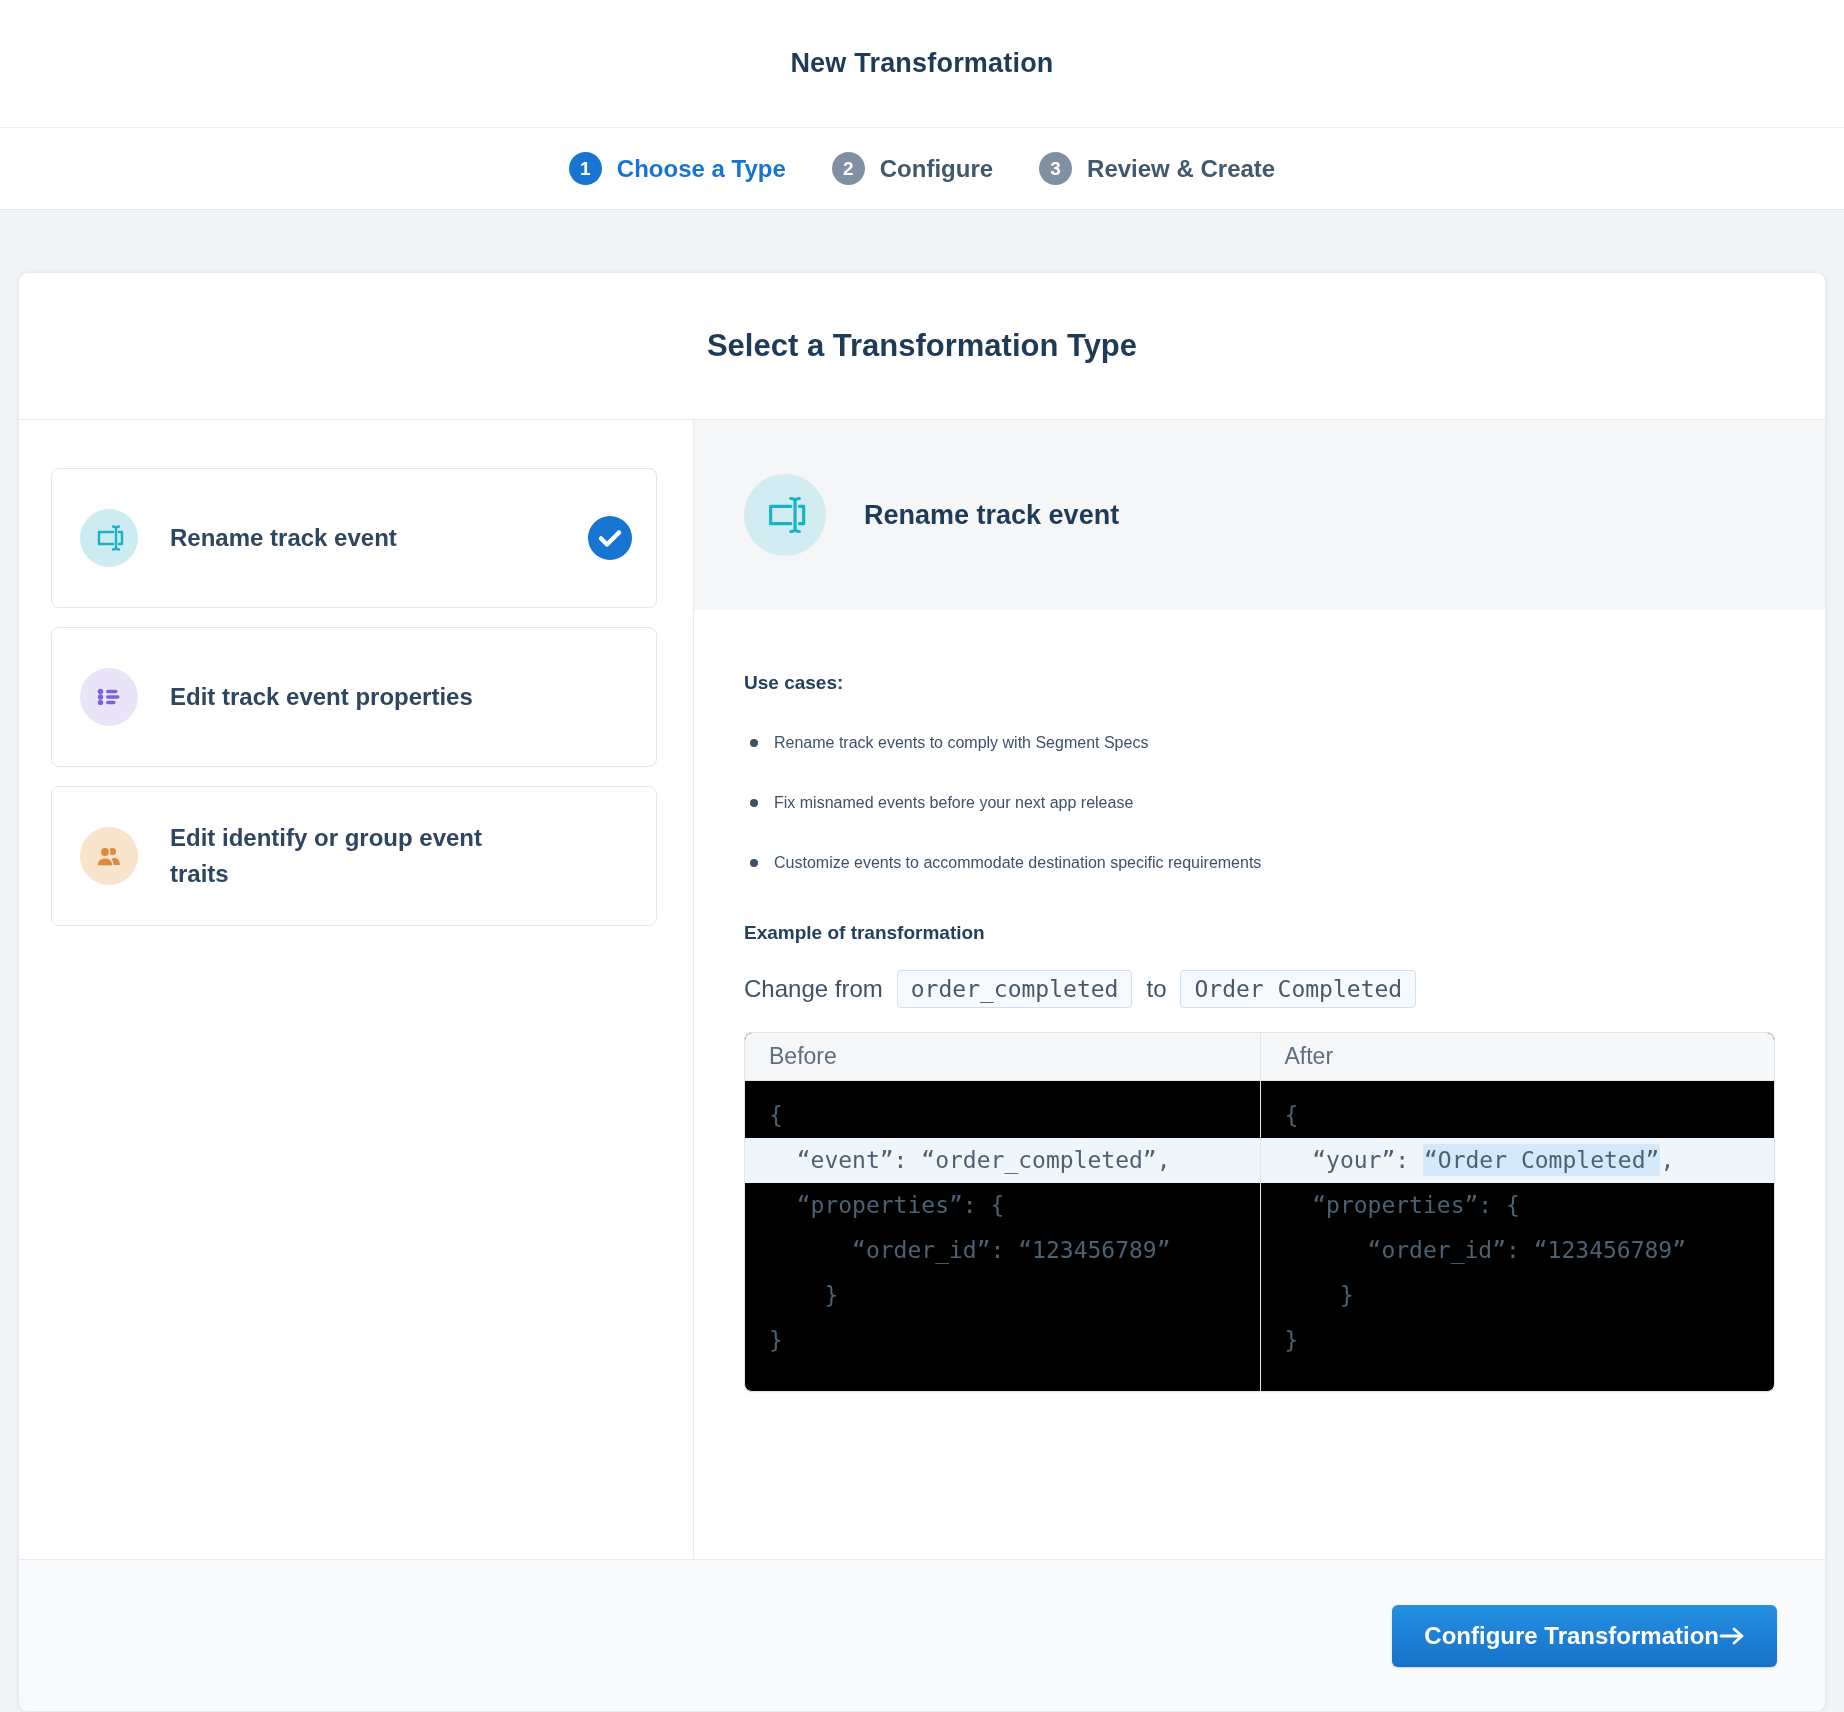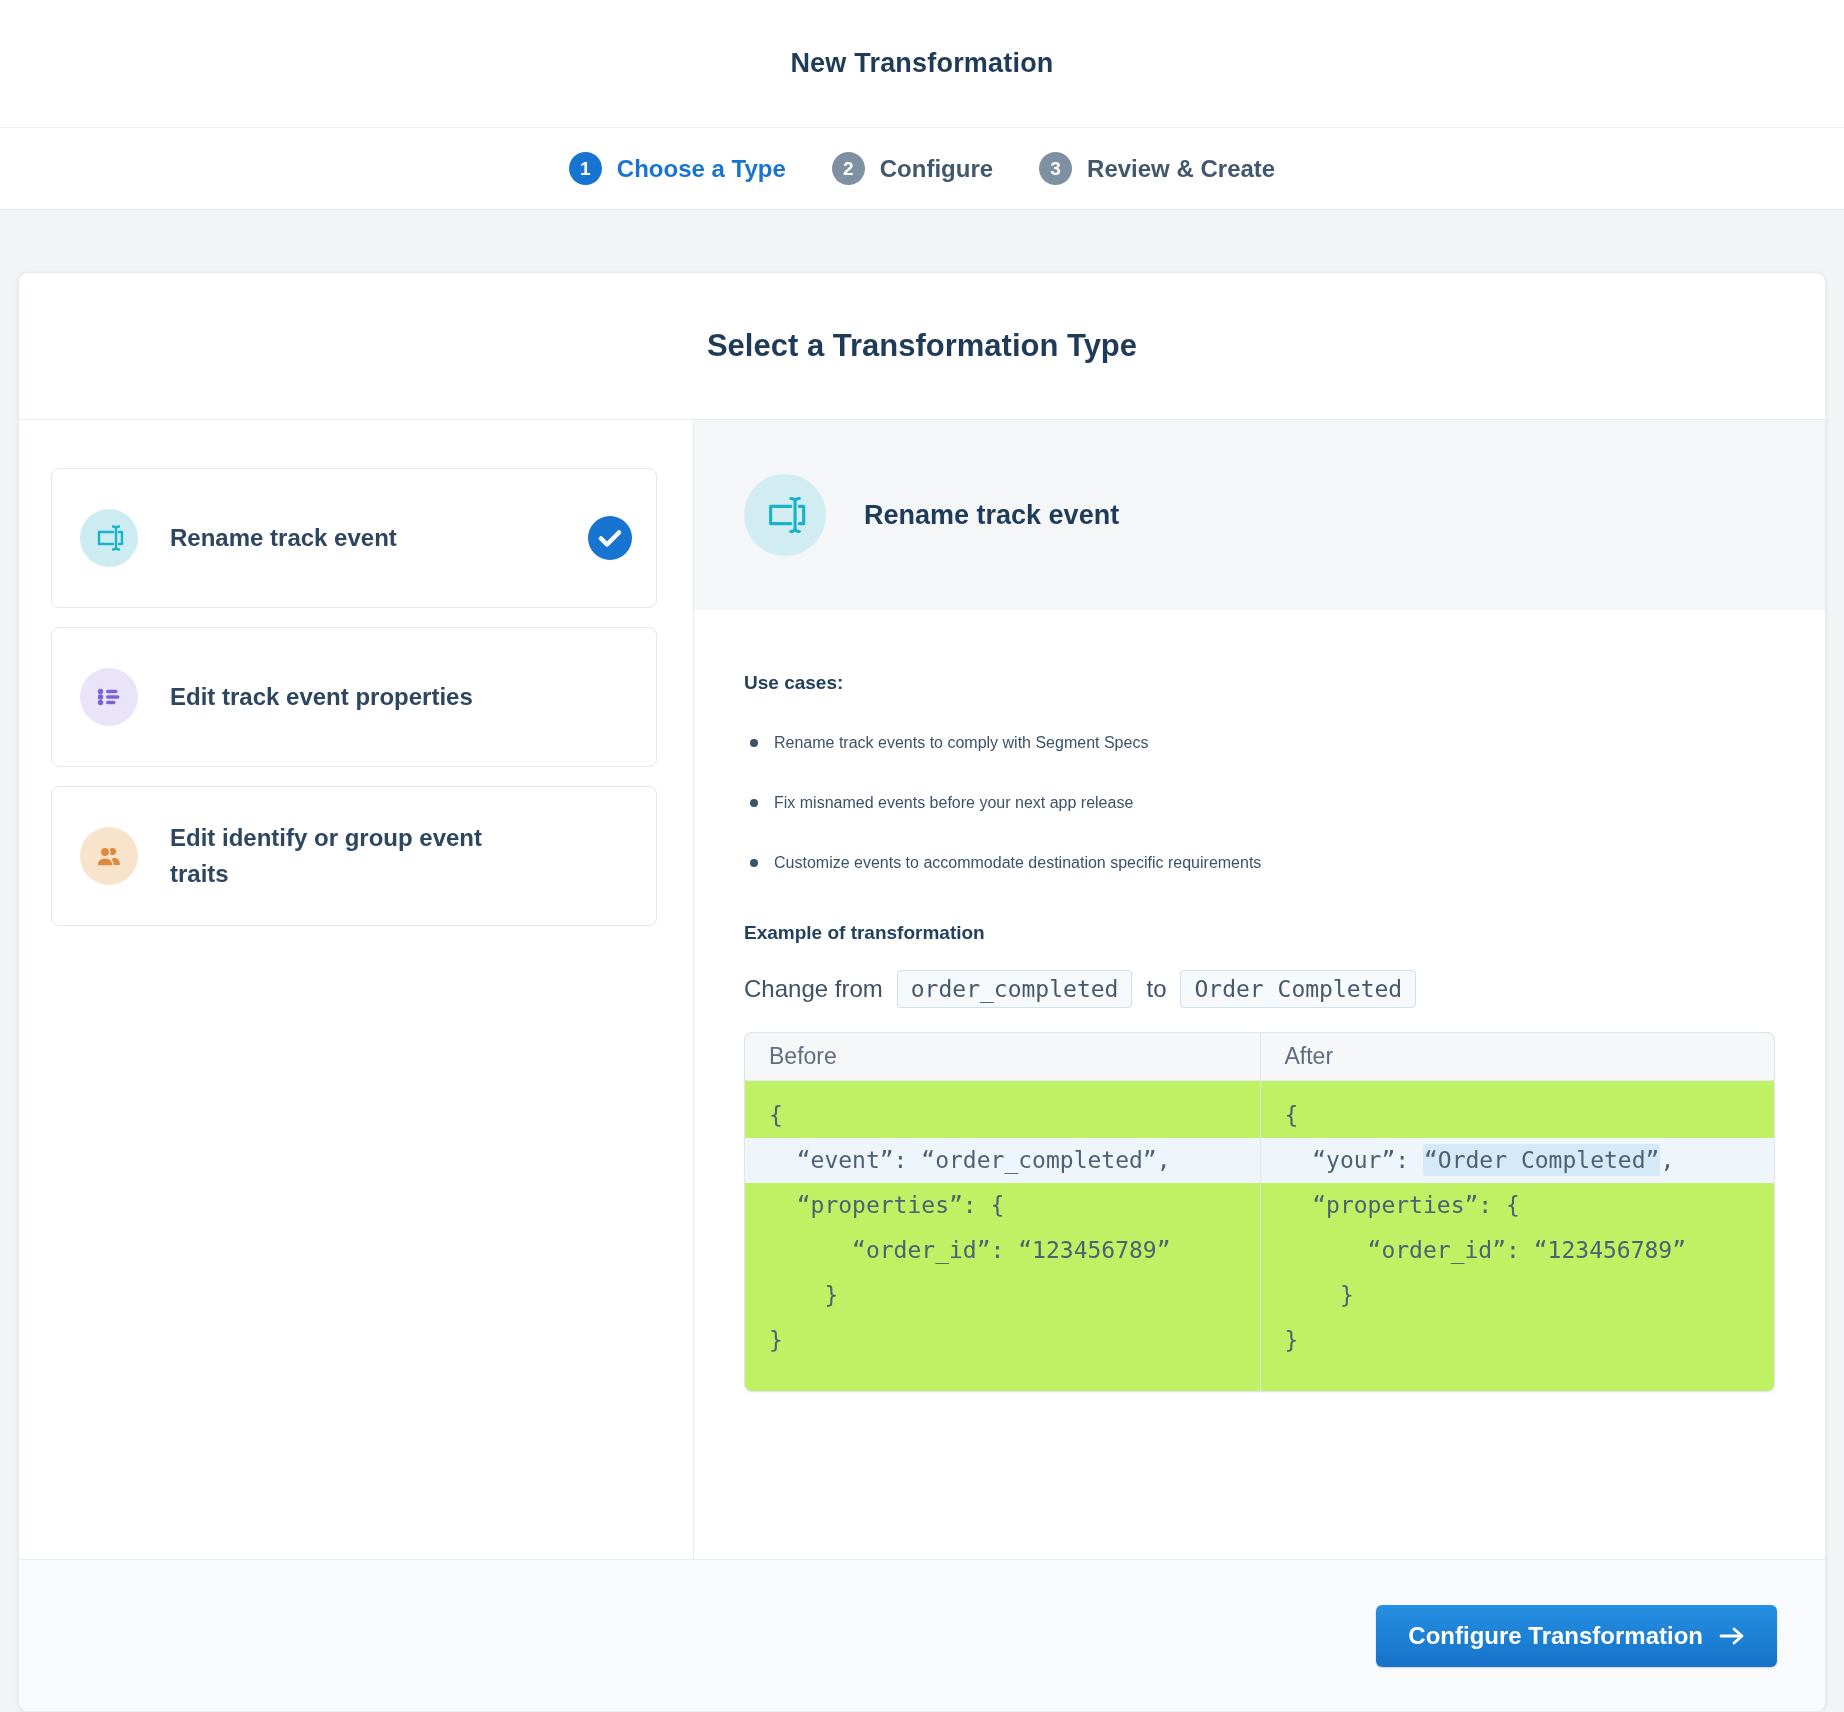--- a/index.html
+++ b/index.html
@@ -65,40 +65,40 @@
                     width:8px; height:8px; border-radius:50%; background:#3c5268; }
   .example-heading { margin-top:44px; }
   .change-row { margin-top:26px; display:flex; align-items:center; gap:14px;
                 font-size:24px; color:#3e5165; }
   .code-chip { font-family:"DejaVu Sans Mono", monospace; font-size:23px; color:#46586a;
                background:#f7fafd; border:1px solid #cfe0ef; border-radius:4px;
                padding:5px 13px; white-space:pre; }
 
   
   .compare { margin-top:24px; display:flex; border:1px solid #e1e5ea; border-radius:8px;
-             background:#bef264; overflow:hidden; box-shadow:0 1px 2px rgba(23,43,77,.05); }
+             background:#000000; overflow:hidden; box-shadow:0 1px 2px rgba(23,43,77,.05); }
   .compare-col { width:50%; }
   .compare-col + .compare-col { border-left:1px solid #e1e5ea; }
   .compare-head { height:48px; background:#f5f7f9; border-bottom:1px solid #e4e8ec;
                   display:flex; align-items:center; padding-left:24px;
                   font-size:23px; color:#5d6e80; }
   .compare-body { padding:12px 24px 28px; }
   .code-line { font-family:"DejaVu Sans Mono", monospace; font-size:23px; color:#4d6172;
                line-height:45px; white-space:pre; }
   .code-line.hl { background:#eef5fb; margin:0 -24px; padding:0 24px; }
   .tok-hl { background:#d6e9f8; border-radius:2px; padding:3px 1px; }
 
   
   .card-footer { height:152px; flex:none; background:#f8fafb; border-top:1px solid #e9edf1;
                  border-radius:0 0 10px 10px; display:flex; align-items:center;
                  justify-content:flex-end; padding-right:48px; }
   .primary-btn { height:62px; padding:0 32px; border:none; border-radius:6px; cursor:pointer;
                  background:linear-gradient(#2590e2,#1572c8);
                  color:#fff; font-family:"Liberation Sans", sans-serif;
-                 font-size:24px; font-weight:700; display:flex; align-items:center; gap:16px;
+                 font-size:24px; font-weight:700; display:flex; align-items:center; 
                  box-shadow:0 1px 2px rgba(23,43,77,.2); }
   .primary-btn svg { display:block; }
 </style>
 </head>
 <body>
 
 <div class="app">
 
   <header class="titlebar">
     <h1>New Transformation</h1>

